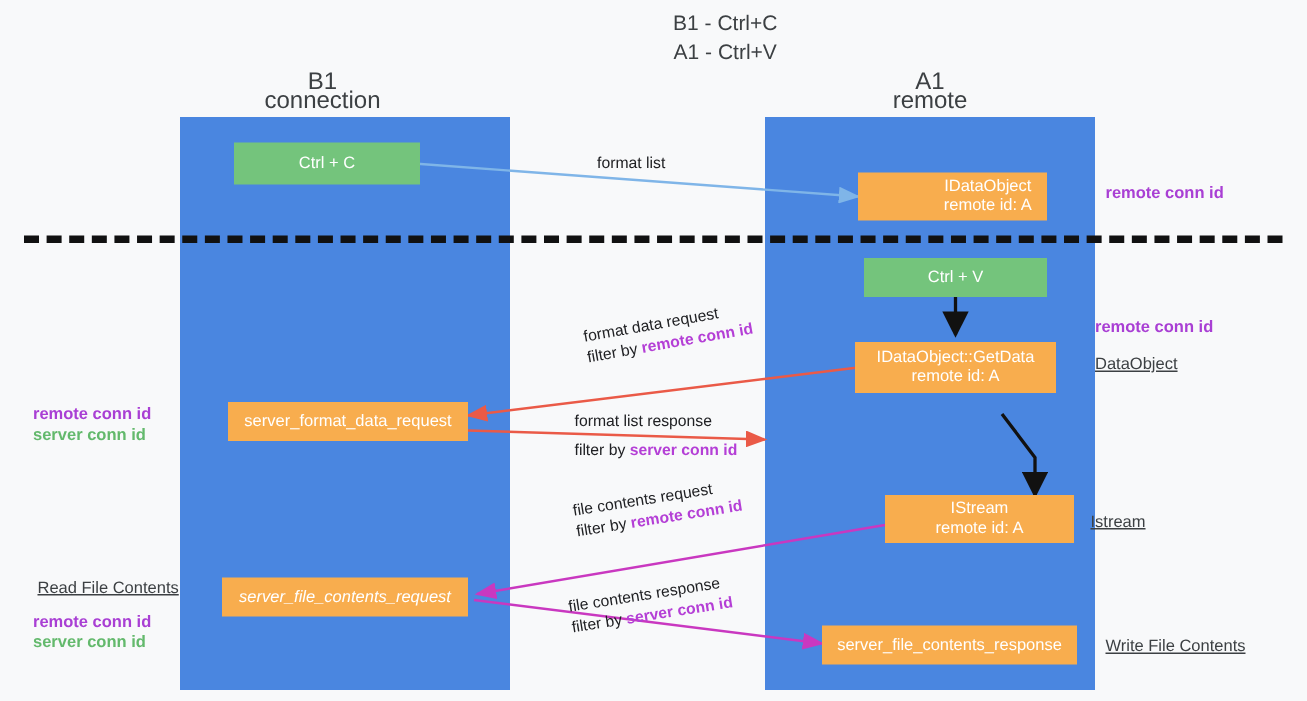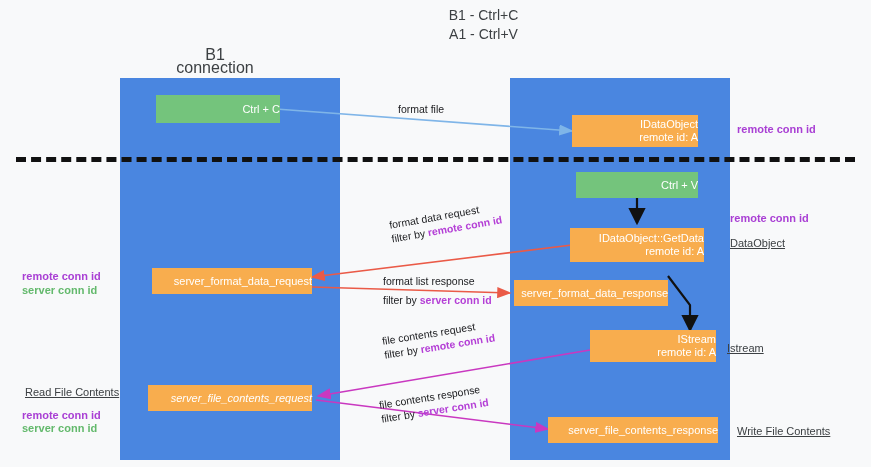--- a/index.html
+++ b/index.html
@@ -11,21 +11,21 @@
     position:relative;
   }
   #canvas{position:absolute;inset:0;}
   svg#wires{position:absolute;left:0;top:0;width:871px;height:467px;pointer-events:none;}
 
   .lane{position:absolute;background:#4a86e0;}
   .lane-head{position:absolute;text-align:center;color:#3c4043;font-size:16px;line-height:13px;}
 
   .box{
     position:absolute;box-sizing:border-box;
-    display:flex;flex-direction:column;align-items:flex-end;justify-content:center;
+    display:flex;flex-direction:column;align-items:center;justify-content:center;
     color:#ffffff;font-size:11px;line-height:13px;text-align:center;
   }
   .box.green{background:#74c47c;}
   .box.orange{background:#f8ad4e;}
   .box .l2{display:block;}
 
   .side-note{position:absolute;font-size:11px;line-height:14px;color:#3c4043;white-space:nowrap;}
   .note-purple{color:#a93fd4;font-weight:bold;}
   .note-green{color:#63b96c;font-weight:bold;}
   .note-plain{color:#3c4043;text-decoration:underline;}
@@ -51,20 +51,24 @@
 <div id="canvas">
 
   <div class="title">
     <div>B1 - Ctrl+C</div>
     <div>A1 - Ctrl+V</div>
   </div>
 
   <div class="lane-head" style="left:150px;top:48px;width:130px;">
     <div>B1</div>
     <div>connection</div>
+  </div>
+  <div class="lane-head" style="left:555px;top:48px;width:130px;">
+    <div>A1</div>
+    <div>remote</div>
   </div>
 
   <div class="lane" style="left:120px;top:78px;width:220px;height:382px;"></div>
   <div class="lane" style="left:510px;top:78px;width:220px;height:382px;"></div>
 
   <svg id="wires" viewBox="0 0 871 467">
     <defs>
       <marker id="arw-blue" markerWidth="9" markerHeight="7" refX="8" refY="3.5" orient="auto">
         <polygon points="0 0, 9 3.5, 0 7" fill="#7fb5e8"></polygon>
       </marker>
@@ -111,39 +115,36 @@
 
   <div class="box orange" style="left:570px;top:228px;width:134px;height:34px;">
     <span>IDataObject::GetData</span>
     <span class="l2">remote id: A</span>
   </div>
 
   <div class="box orange" style="left:152px;top:268px;width:160px;height:26px;">
     <span>server_format_data_request</span>
   </div>
 
-  <div class="box orange" style="left:514px;top:280px;width:154px;height:26px;">
-    <span>server_format_data_response</span>
-  </div>
 
   <div class="box orange" style="left:590px;top:330px;width:126px;height:32px;">
     <span>IStream</span>
     <span class="l2">remote id: A</span>
   </div>
 
   <div class="box orange" style="left:148px;top:385px;width:164px;height:26px;font-style:italic;">
     <span>server_file_contents_request</span>
   </div>
 
   <div class="box orange" style="left:548px;top:417px;width:170px;height:26px;">
     <span>server_file_contents_response</span>
   </div>
 
   <div class="edge-label" style="left:398px;top:102px;">
-    <span>format file</span>
+    <span>format list</span>
   </div>
 
   <div class="edge-label rot-up" style="left:388px;top:218px;">
     <div>format data request</div>
     <div>
       <span class="em-plain">filter by </span><span class="em-purple">remote conn id</span>
     </div>
   </div>
 
   <div class="edge-label" style="left:383px;top:274px;">

